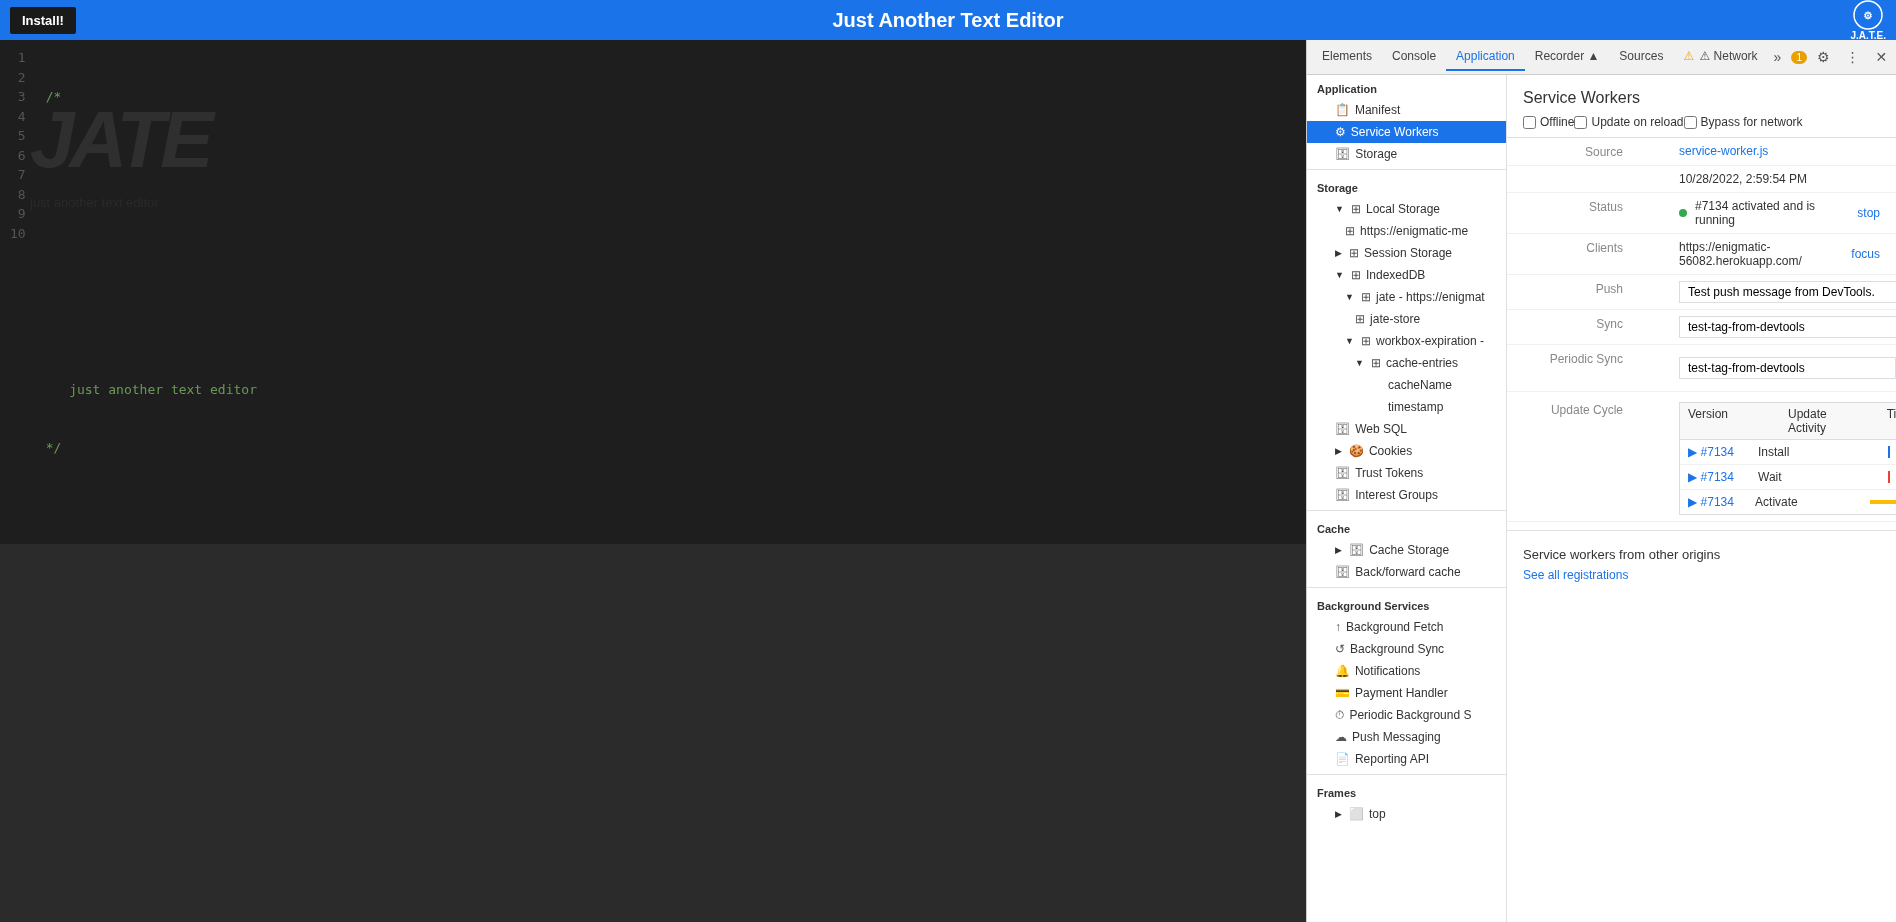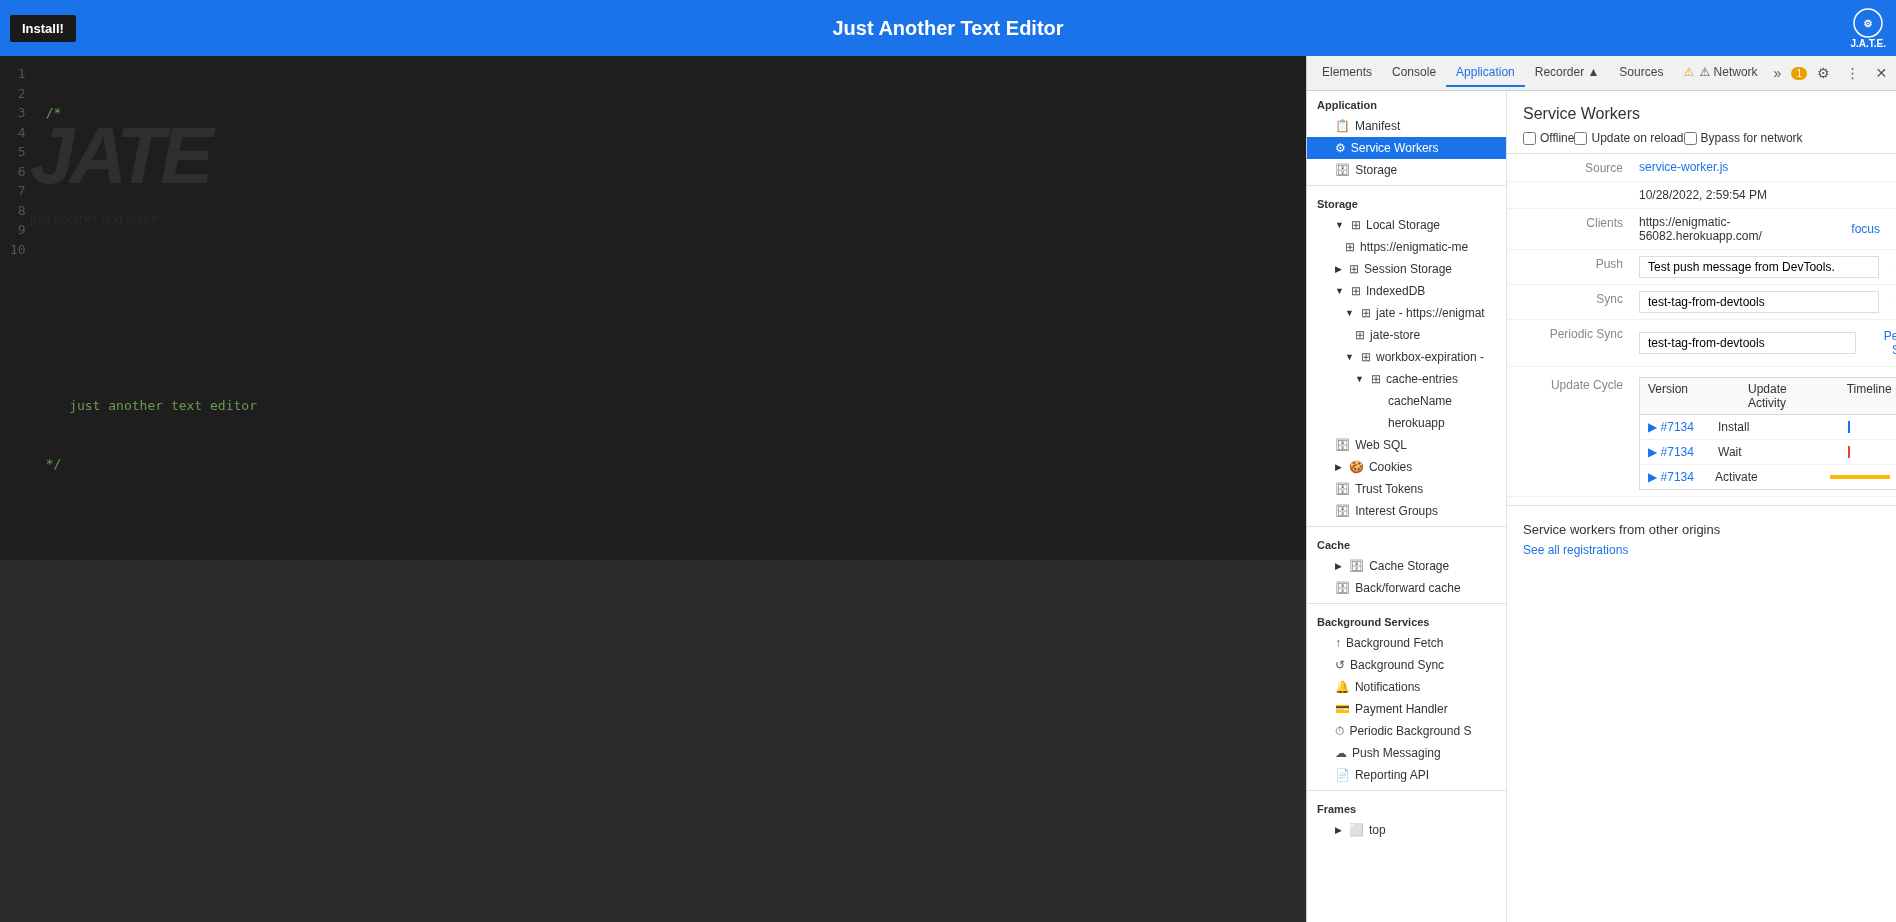--- a/index.html
+++ b/index.html
@@ -1,19 +1,19 @@
 <!DOCTYPE html>
 <html><head>
   <meta charset="utf-8">
   <style>
     * { box-sizing: border-box; margin: 0; padding: 0; }
     body { font-family: -apple-system, BlinkMacSystemFont, 'Segoe UI', sans-serif; font-size: 12px; display: flex; flex-direction: column; height: 922px; overflow: hidden; background: #2b2b2b; }
 
     
-    #top-bar { display: flex; align-items: center; background: #1a73e8; height: 56px; flex-shrink: 0; position: relative; }
+    #top-bar { display: flex; align-items: center; background: #1a73e8; height: 40px; flex-shrink: 0; position: relative; }
     #install-btn { background: #1a1a1a; color: white; border: none; padding: 6px 12px; font-size: 13px; font-weight: bold; cursor: pointer; margin-left: 10px; border-radius: 2px; }
     #app-title { color: white; font-size: 20px; font-weight: 600; position: absolute; left: 50%; transform: translateX(-50%); }
     #logo-area { margin-left: auto; margin-right: 10px; color: white; font-size: 11px; font-weight: bold; display: flex; flex-direction: column; align-items: center; }
     .logo-icon { width: 30px; height: 30px; }
 
     
     #main { display: flex; flex: 1; overflow: hidden; }
 
     
     #editor { flex: 1; background: #1e1e1e; color: #ccc; font-family: monospace; font-size: 13px; padding: 0; overflow: auto; display: flex; }
@@ -58,21 +58,21 @@
 
     
     #main-panel { flex: 1; overflow-y: auto; background: white; padding: 0; }
     .panel-header { padding: 14px 16px 8px; border-bottom: 1px solid #e0e0e0; }
     .panel-title { font-size: 16px; font-weight: 400; color: #333; margin-bottom: 8px; }
     .panel-options { display: flex; align-items: center; }
     .checkbox-label { display: flex; align-items: center; gap: 4px; font-size: 12px; color: #333; cursor: pointer; }
     .sw-url-row { display: flex; align-items: center; gap: 8px; padding: 10px 16px; border-bottom: 1px solid #e0e0e0; }
     .sw-url { color: #333; font-size: 12px; font-weight: 500; }
     .link { color: #1a73e8; text-decoration: none; cursor: pointer; font-size: 12px; }
-    .detail-row { display: flex; align-items: flex-start; padding: 6px 16px; border-bottom: 1px solid #f0f0f0; }
+    .detail-row { display: flex; align-items: flex-start; padding: 6px 16px; border-bottom: 1px solid #f0f0f0; gap: 40px; }
     .detail-label { width: 100px; color: #888; font-size: 12px; text-align: right; margin-right: 16px; flex-shrink: 0; padding-top: 1px; }
     .detail-value { flex: 1; font-size: 12px; color: #333; display: flex; align-items: center; gap: 8px; }
     .status-dot { width: 8px; height: 8px; border-radius: 50%; background: #34a853; flex-shrink: 0; }
     .stop-link { color: #1a73e8; cursor: pointer; font-size: 12px; }
     .focus-link { color: #1a73e8; cursor: pointer; font-size: 12px; }
     .sw-input { border: 1px solid #dadce0; padding: 3px 8px; font-size: 12px; width: 240px; outline: none; border-radius: 0; }
     .action-btn { background: none; border: none; color: #1a73e8; font-size: 12px; cursor: pointer; padding: 3px 8px; }
     .uc-table { border: 1px solid #dadce0; font-size: 12px; }
     .uc-header { display: flex; background: #f8f8f8; border-bottom: 1px solid #dadce0; padding: 4px 8px; gap: 60px; font-weight: 500; color: #333; }
     .uc-row { display: flex; align-items: center; padding: 5px 8px; border-bottom: 1px solid #f0f0f0; gap: 0; }
@@ -217,21 +217,21 @@
         </div>
         <div class="sidebar-item sidebar-item-indent3">
           <span class="triangle">▼</span>
           <span class="sidebar-icon">⊞</span>
           <span>cache-entries</span>
         </div>
         <div class="sidebar-item sidebar-item-indent4">
           <span>cacheName</span>
         </div>
         <div class="sidebar-item sidebar-item-indent4">
-          <span>herokuapp</span>
+          <span>timestamp</span>
         </div>
         <div class="sidebar-item sidebar-item-indent1">
           <span class="sidebar-icon">🗄</span>
           <span>Web SQL</span>
         </div>
         <div class="sidebar-item sidebar-item-indent1">
           <span class="triangle">▶</span>
           <span class="sidebar-icon">🍪</span>
           <span>Cookies</span>
         </div>
@@ -320,20 +320,28 @@
 
         <div class="detail-row">
           <span class="detail-label">Source</span>
           <span class="detail-value">
             <a class="link">service-worker.js</a>
           </span>
         </div>
         <div class="detail-row">
           <span class="detail-label"></span>
           <span class="detail-value">10/28/2022, 2:59:54 PM</span>
+        </div>
+        <div class="detail-row">
+          <span class="detail-label">Status</span>
+          <span class="detail-value">
+            <span class="status-dot"></span>
+            <span>#7134 activated and is running</span>
+            <a class="stop-link">stop</a>
+          </span>
         </div>
         <div class="detail-row">
           <span class="detail-label">Clients</span>
           <span class="detail-value">
             <span>https://enigmatic-56082.herokuapp.com/</span>
             <a class="focus-link">focus</a>
           </span>
         </div>
         <div class="detail-row">
           <span class="detail-label">Push</span>

